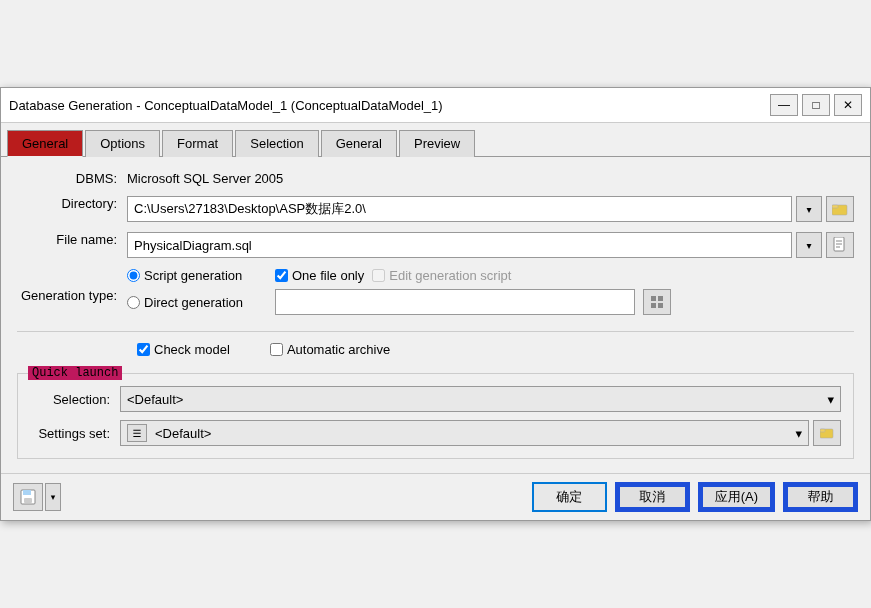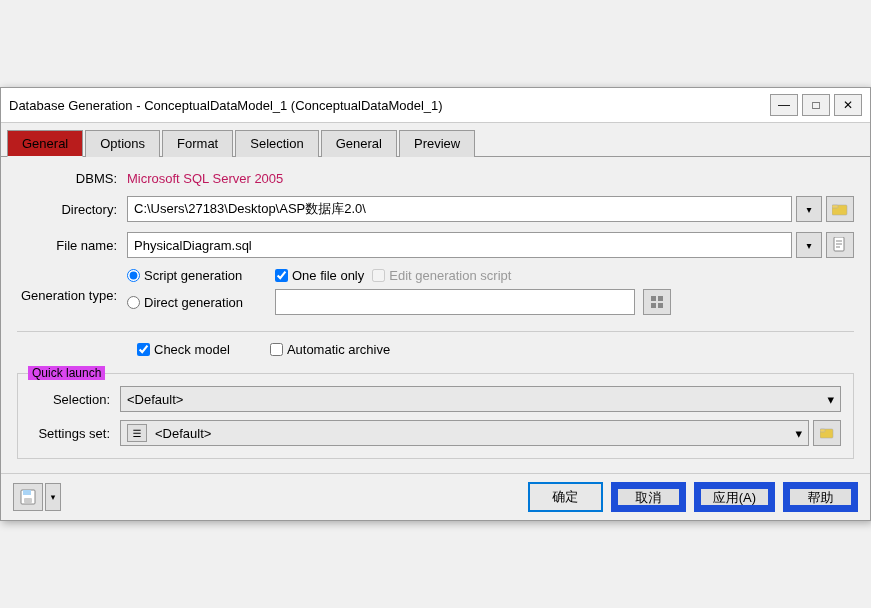--- a/index.html
+++ b/index.html
@@ -74,21 +74,21 @@
 
     
     .content {
       padding: 14px 16px;
       background: #f0f0f0;
     }
 
     
     .form-row {
       display: flex;
-      align-items: center;
+      align-items: flex-start;
       margin-bottom: 10px;
     }
     .form-label {
       width: 110px;
       text-align: right;
       padding-right: 10px;
       color: #000;
       flex-shrink: 0;
     }
     .form-control-wrap {
@@ -122,21 +122,21 @@
       border: 1px solid #999;
       background: #e0e0e0;
       cursor: pointer;
       display: flex;
       align-items: center;
       justify-content: center;
       font-size: 14px;
     }
 
     .dbms-value {
-      color: #be185d;
+      color: #000000;
     }
 
     
     .gen-type-row {
       display: flex;
       align-items: center;
       margin-bottom: 8px;
     }
     .gen-type-label {
       width: 110px;
@@ -201,23 +201,24 @@
       border: 1px solid #ccc;
       padding: 12px 12px 12px 12px;
       margin-top: 8px;
       position: relative;
       background: #f0f0f0;
     }
     .section-label {
       position: absolute;
       top: -8px;
       left: 10px;
-      background: #d946ef;
+      background: #be185d;
       padding: 0 4px;
       font-size: 12px;
+      font-family: Liberation Mono, monospace;
     }
     .section-row {
       display: flex;
       align-items: center;
       margin-bottom: 8px;
     }
     .section-row:last-child {
       margin-bottom: 0;
     }
     .section-row-label {
@@ -291,21 +292,21 @@
       justify-content: center;
       font-size: 9px;
     }
     .bottom-buttons {
       display: flex;
       gap: 8px;
     }
     .action-btn {
       min-width: 75px;
       height: 30px;
-      border: 7px solid #1d4ed8;
+      border: 5px solid #1d4ed8;
       background: #e0e0e0;
       cursor: pointer;
       font-size: 13px;
       padding: 0 12px;
     }
     .action-btn.primary {
       border: 2px solid #0078d7;
       background: #e8e8e8;
     }
   </style>

